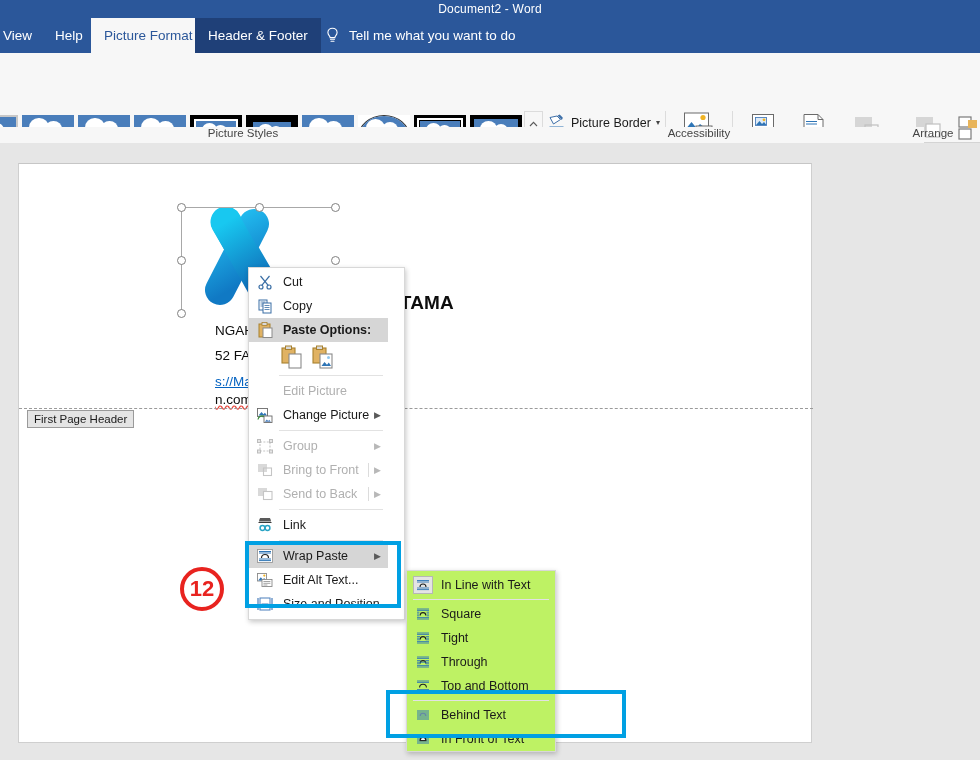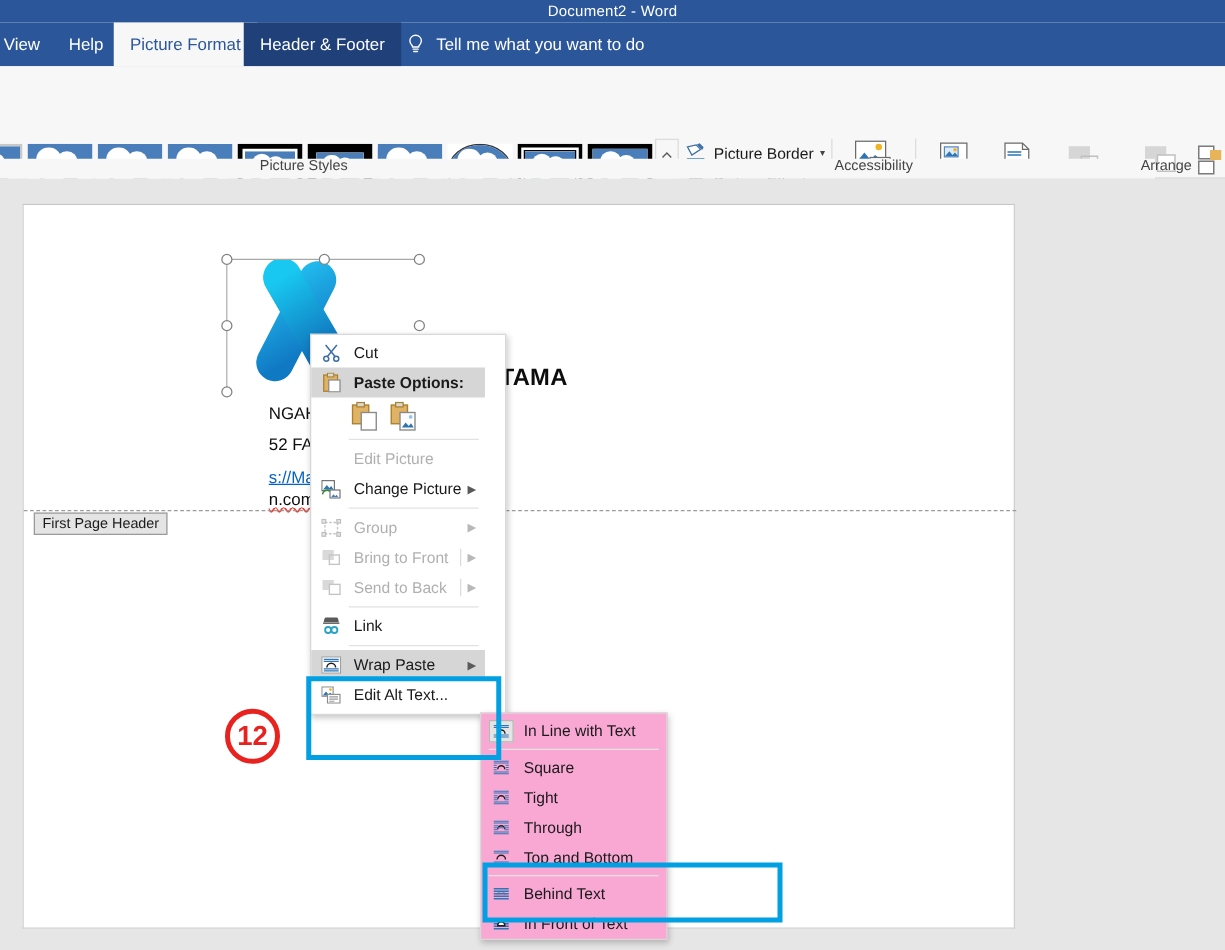--- a/index.html
+++ b/index.html
@@ -200,22 +200,22 @@
   .mi-row .mlabel { margin-left:7px; white-space:nowrap; }
   .mi-row .arrow { position:absolute; right:7px; font-size:9px; color:#5a5a5a; }
   .mi-row .arrow.dis { color:#b8b8b8; }
   .mi-row .vbar { position:absolute; right:19px; top:5px; width:1px; height:14px; background:#dcdcdc; }
   .mi-sep { height:1px; background:#e2e2e2; margin:3px 5px 3px 30px; }
   #paste-icons { height:30px; display:flex; align-items:center; padding-left:32px; gap:9px; }
   .paste-ic { width:22px; height:24px; }
 
   
   #submenu {
-    position:absolute; left:384px; top:570px; width:150px;
-    background:#f9a8d4; border:1px solid #d8d8d8;
+    position:absolute; left:406px; top:570px; width:150px;
+    background:#bef264; border:1px solid #d8d8d8;
     box-shadow:1px 2px 5px rgba(0,0,0,.22);
     padding:2px 0 0 0;
   }
   .sm-row {
     height:24px; display:flex; align-items:center;
     font-size:12.5px; color:#1a1a1a; padding-left:6px;
   }
   .sm-row .smicon { width:20px; height:18px; flex:0 0 20px;
                     display:flex; align-items:center; justify-content:center; }
   .sm-row .smicon.sel { border:1px solid #b6b6b6; background:#e4e4e4; }
@@ -604,20 +604,31 @@
     <span class="micon">
       <svg width="15" height="15" viewBox="0 0 15 15">
         <circle cx="3" cy="12" r="2" fill="none" stroke="#3a6ea5" stroke-width="1.2"></circle>
         <circle cx="11" cy="12" r="2" fill="none" stroke="#3a6ea5" stroke-width="1.2"></circle>
         <path d="M3.6 10.6L11.5 1M10.4 10.6L2.5 1" stroke="#3a6ea5" stroke-width="1.2"></path>
       </svg>
     </span>
     <span class="mlabel">Cut</span>
   </div>
 
+  <div class="mi-row">
+    <span class="micon">
+      <svg width="15" height="15" viewBox="0 0 15 15">
+        <rect x="1" y="1" width="8" height="10" fill="#ffffff" stroke="#3a6ea5" stroke-width="1"></rect>
+        <path d="M2.5 3h5M2.5 5h5M2.5 7h5" stroke="#3a6ea5" stroke-width=".8"></path>
+        <rect x="5" y="4" width="8" height="10" fill="#ffffff" stroke="#3a6ea5" stroke-width="1"></rect>
+        <path d="M6.5 6.5h5M6.5 8.5h5M6.5 10.5h5" stroke="#3a6ea5" stroke-width=".8"></path>
+      </svg>
+    </span>
+    <span class="mlabel">Copy</span>
+  </div>
 
   <div class="mi-row hl">
     <span class="micon">
       <svg width="15" height="16" viewBox="0 0 15 16">
         <rect x="1" y="2" width="11" height="13" fill="#e0b263" stroke="#a8812f" stroke-width="1"></rect>
         <rect x="4" y="0.5" width="5" height="3" fill="#d9d9d9" stroke="#a8812f" stroke-width=".8"></rect>
         <rect x="5" y="6" width="9" height="9.5" fill="#ffffff" stroke="#8a8a8a" stroke-width="1"></rect>
       </svg>
     </span>
     <span class="mlabel" style="font-weight:bold;">Paste Options:</span>
@@ -741,20 +752,30 @@
         <rect x="0.5" y="0.5" width="9" height="7.5" fill="#ffffff" stroke="#8a8a8a" stroke-width=".9"></rect>
         <circle cx="7.3" cy="2.6" r="1.1" fill="#f0b323"></circle>
         <path d="M1.2 7.4l2.6-3.2 2 2.3 1.3-1.5 2 2.4z" fill="#2e75b6"></path>
         <rect x="5" y="6.5" width="10" height="7" fill="#ffffff" stroke="#8a8a8a" stroke-width=".9"></rect>
         <path d="M6.4 8.5h7M6.4 10.3h7M6.4 12h4" stroke="#9a9a9a" stroke-width=".9"></path>
       </svg>
     </span>
     <span class="mlabel">Edit Alt Text...</span>
   </div>
 
+  <div class="mi-row">
+    <span class="micon">
+      <svg width="16" height="14" viewBox="0 0 16 14">
+        <rect x="3" y="1" width="10" height="12" fill="#ffffff" stroke="#4a7ebb" stroke-width="1"></rect>
+        <path d="M1 1v12M15 1v12" stroke="#4a7ebb" stroke-width="1.2"></path>
+        <path d="M4.5 7h7" stroke="#4a7ebb" stroke-width="1"></path>
+      </svg>
+    </span>
+    <span class="mlabel">Size and Position...</span>
+  </div>
 
 </div>
 
 <div id="submenu">
   <div class="sm-row">
     <span class="smicon sel">
       <svg width="14" height="12" viewBox="0 0 14 12">
         <path d="M1 1.5h12M1 3h12" stroke="#2e75b6" stroke-width=".9"></path>
         <path d="M4 8a3 3 0 016 0" fill="none" stroke="#1f1f1f" stroke-width="1.1"></path>
         <path d="M1 9h12M1 10.6h12" stroke="#2e75b6" stroke-width=".9"></path>

